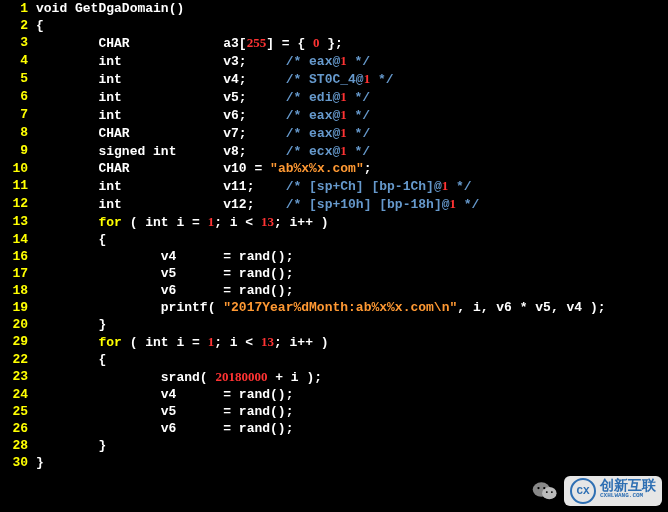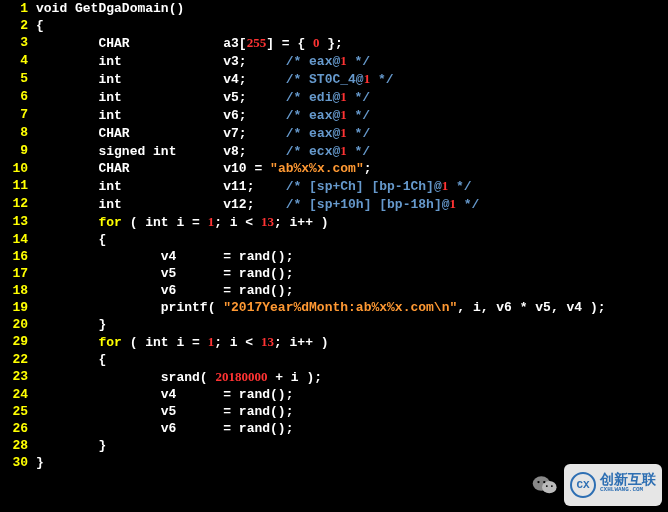--- a/index.html
+++ b/index.html
@@ -52,21 +52,21 @@
   .logo .bubble {
     width: 26px; height: 22px;
     position: relative;
   }
   .logo .bubble svg { width: 100%; height: 100%; }
   .logo .brand {
     display: flex;
     align-items: center;
     gap: 4px;
     background: rgba(255,255,255,0.9);
-    padding: 8px 6px;
+    padding: 2px 6px;
     border-radius: 6px;
   }
   .logo .brand .circ {
     width: 22px; height: 22px;
     border: 2px solid #2e6fb3;
     border-radius: 50%;
     display: flex;
     align-items: center;
     justify-content: center;
     color: #2e6fb3;

